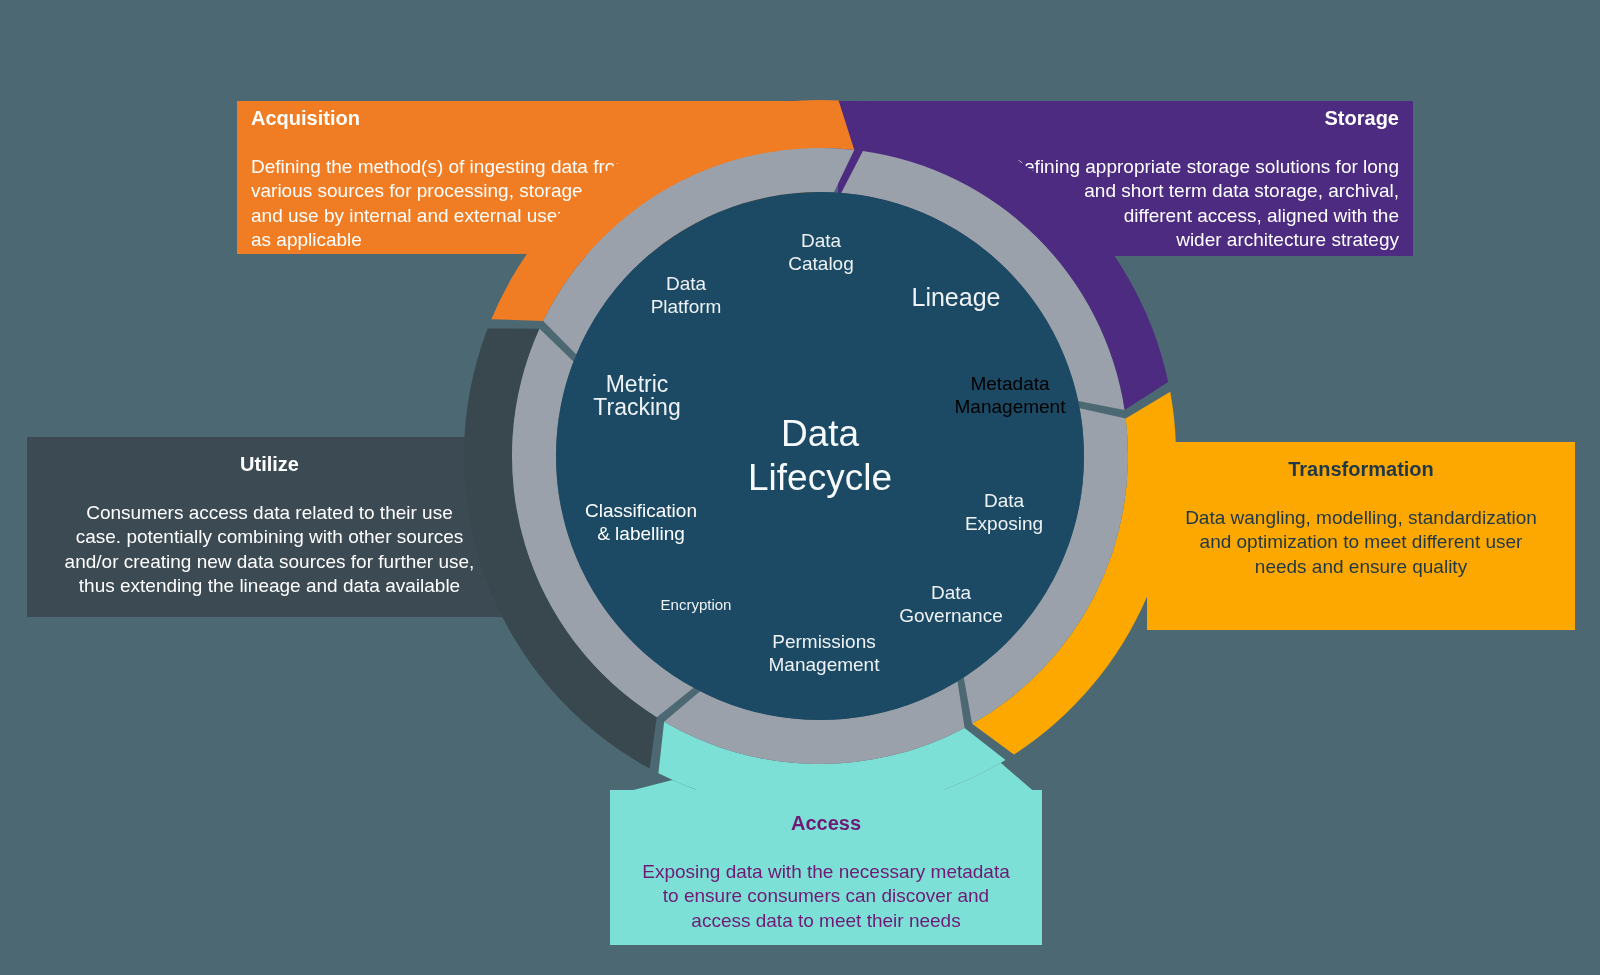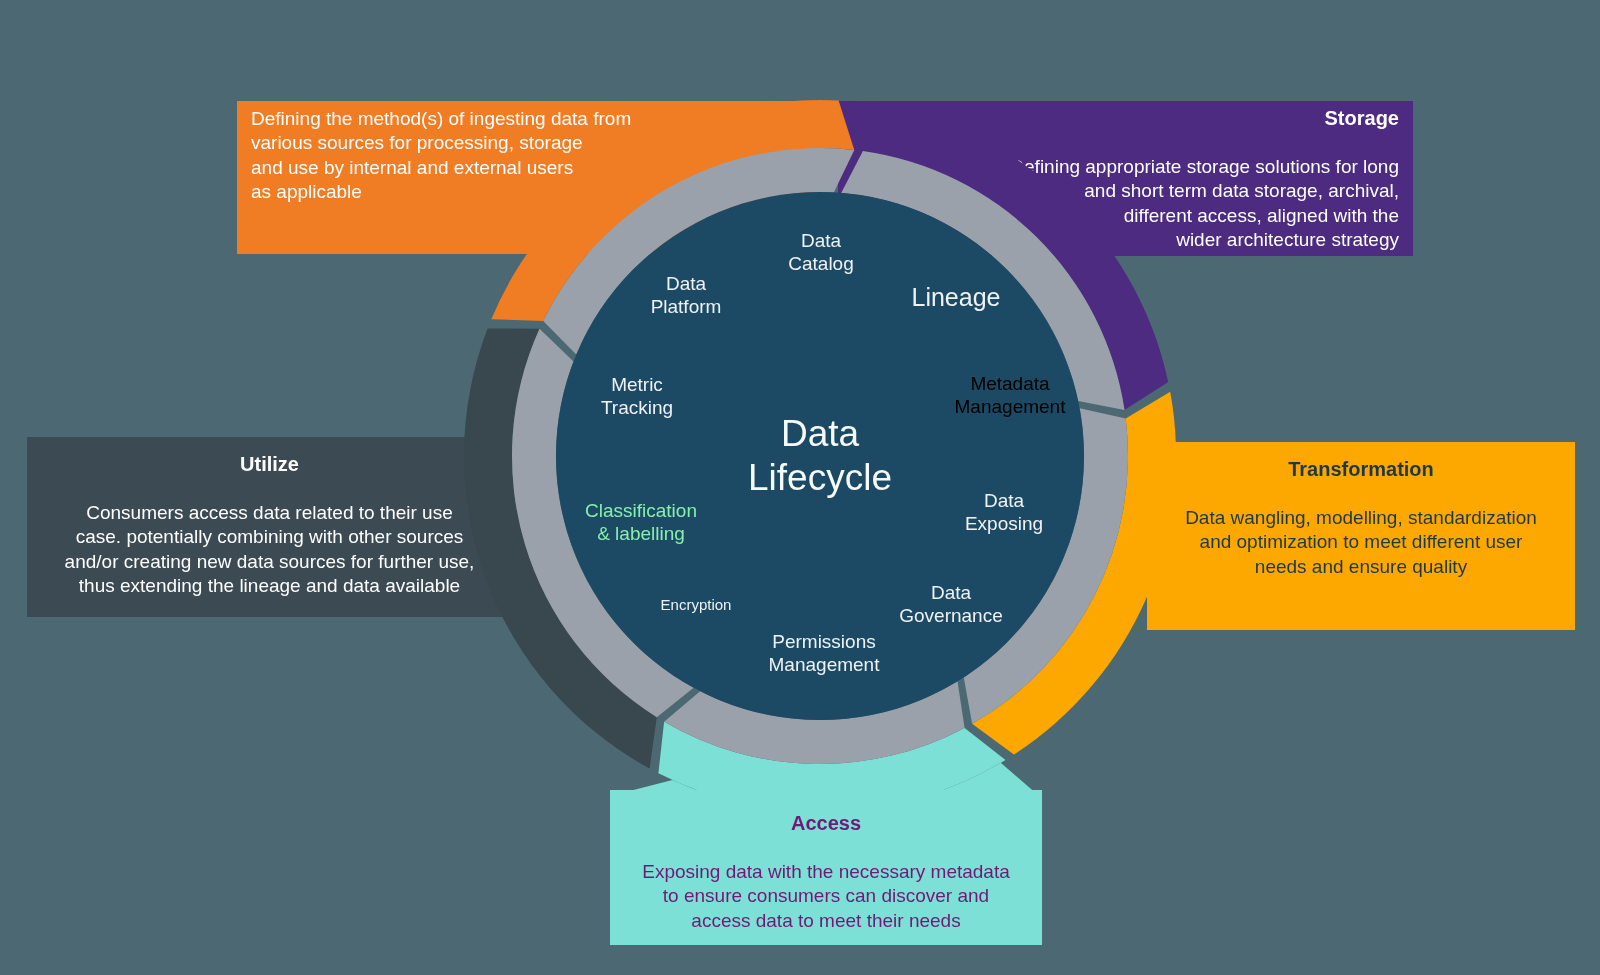--- a/index.html
+++ b/index.html
@@ -24,20 +24,21 @@
     position:absolute;transform:translateX(-50%);
     text-align:center;z-index:5;white-space:nowrap;
   }
 </style>
 </head>
 <body>
 
 <div id="stage" style="width: 1600px; height: 975px; background: rgb(76, 105, 115);">
   <div id="boxes">
     <div class="phase-box" style="left: 237px; top: 101px; width: 585px; height: 153px; background: rgb(240, 124, 35); color: rgb(255, 255, 255); text-align: left; padding: 6px 14px 0px;">
+      <div class="phase-title">Acquisition</div>
       <div class="phase-desc">
           <div>Defining the method(s) of ingesting data from</div>
           <div>various sources for processing, storage</div>
           <div>and use by internal and external users</div>
           <div>as applicable</div>
         </div>
     </div>
     <div class="phase-box" style="left: 838px; top: 101px; width: 575px; height: 155px; background: rgb(76, 43, 128); color: rgb(255, 255, 255); text-align: right; padding: 6px 14px 0px;">
       <div class="phase-title">Storage</div>
       <div class="phase-desc">
@@ -94,29 +95,29 @@
         <div>Data</div>
         <div>Catalog</div>
       </div>
       <div class="capability" style="left: 686px; top: 272px; font-size: 19px; line-height: 23px; color: rgb(238, 242, 244);">
         <div>Data</div>
         <div>Platform</div>
       </div>
       <div class="capability" style="left: 956px; top: 286px; font-size: 25px; line-height: 23px; color: rgb(238, 242, 244);">
         <div>Lineage</div>
       </div>
-      <div class="capability" style="left: 637px; top: 373px; font-size: 19px; line-height: 23px; color: rgb(238, 242, 244);">
+      <div class="capability" style="left: 637px; top: 373px; font-size: 23px; line-height: 23px; color: rgb(238, 242, 244);">
         <div>Metric</div>
         <div>Tracking</div>
       </div>
       <div class="capability" style="left: 1010px; top: 372px; font-size: 19px; line-height: 23px; color: #000000;">
         <div>Metadata</div>
         <div>Management</div>
       </div>
-      <div class="capability" style="left: 641px; top: 499px; font-size: 19px; line-height: 23px; color: #86efac;">
+      <div class="capability" style="left: 641px; top: 499px; font-size: 19px; line-height: 23px; color: #ffffff;">
         <div>Classification</div>
         <div>&amp; labelling</div>
       </div>
       <div class="capability" style="left: 1004px; top: 489px; font-size: 19px; line-height: 23px; color: rgb(238, 242, 244);">
         <div>Data</div>
         <div>Exposing</div>
       </div>
       <div class="capability" style="left: 696px; top: 593px; font-size: 15px; line-height: 23px; color: rgb(238, 242, 244);">
         <div>Encryption</div>
       </div>

